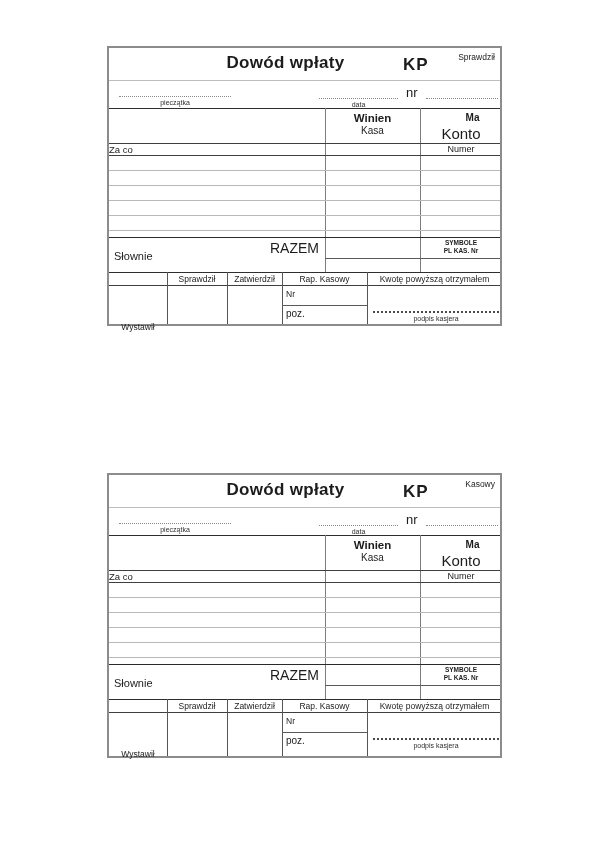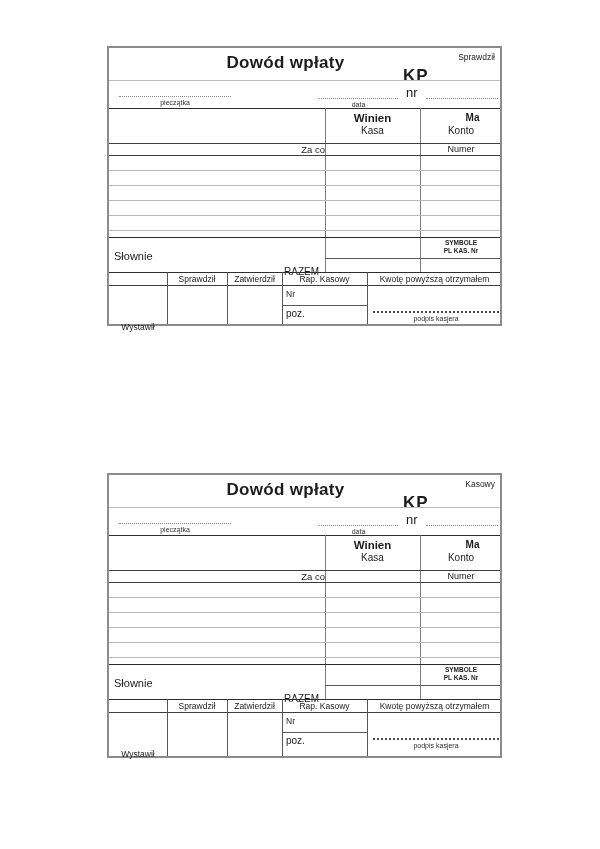--- a/index.html
+++ b/index.html
@@ -8,21 +8,21 @@
     font-family:"Liberation Sans","DejaVu Sans",sans-serif;color:#1c1c1c;
   }
   .form{
     position:absolute;left:107px;width:395px;height:280px;
     border:2px solid #8c8c8c;box-sizing:border-box;background:#ffffff;
   }
   .form *{box-sizing:border-box;}
   .abs{position:absolute;}
   
   .f-title{left:0;right:70px;top:5px;text-align:center;font-size:17px;font-weight:bold;letter-spacing:.3px;padding-left:32px;}
-  .f-kp{left:294px;top:18px;font-size:17px;font-weight:bold;letter-spacing:1px;}
+  .f-kp{left:294px;top:7px;font-size:17px;font-weight:bold;letter-spacing:1px;}
   .f-variant{right:5px;top:4px;font-size:8.5px;}
   .f-topline{left:0;right:0;top:32px;height:0;border-top:1px solid #bdbdbd;}
   
   .dotline{height:0;border-top:1px dotted #8a8a8a;}
   .sublabel{font-size:7px;color:#2e2e2e;text-align:center;}
   .f-stampline{left:10px;width:112px;top:48px;}
   .f-stamplabel{left:10px;width:112px;top:51px;}
   .f-dataline{left:210px;width:79px;top:50px;}
   .f-datalabel{left:210px;width:79px;top:53px;}
   .f-nr{left:297px;top:37px;font-size:13px;}
@@ -36,24 +36,24 @@
   .f-r1{top:122px;} .f-r2{top:137px;} .f-r3{top:152px;} .f-r4{top:167px;} .f-r5{top:182px;}
   .f-razemtop{top:189px;border-top:1px solid #2a2a2a;}
   .f-razemmid{left:216px;right:0;top:210px;height:0;border-top:1px solid #5a5a5a;}
   .vl{width:0;border-left:1px solid #7d7d7d;}
   .f-vline1{left:216px;top:60px;height:164px;}
   .f-vline2{left:311px;top:60px;height:164px;}
   
   .f-winien{left:216px;width:95px;top:64px;text-align:center;font-size:11.5px;font-weight:bold;}
   .f-kasa{left:216px;width:95px;top:77px;text-align:center;font-size:10px;}
   .f-ma{left:311px;width:105px;top:64px;text-align:center;font-size:10px;font-weight:bold;}
-  .f-konto{left:311px;width:82px;top:77px;text-align:center;font-size:10px;}
-  .f-zaco{left:0;width:216px;top:95.5px;text-align:right;font-size:9.5px;}
+  .f-konto{left:311px;width:82px;top:77px;text-align:center;font-size:15px;}
+  .f-zaco{left:0;width:216px;top:95.5px;text-align:left;font-size:9.5px;}
   .f-numer{left:311px;width:82px;top:95.5px;text-align:center;font-size:9px;}
-  .f-razem{left:110px;width:100px;top:192px;text-align:right;font-size:10px;margin-top:26px;}
+  .f-razem{left:110px;width:100px;top:192px;text-align:right;font-size:14px;}
   .f-slownie{left:5px;top:202px;font-size:11px;}
   .f-symbole{left:311px;width:82px;top:191px;text-align:center;font-size:6.5px;font-weight:bold;line-height:8px;}
   
   .f-fttop{top:224px;border-top:1px solid #2e2e2e;}
   .f-fthdrbot{top:237px;}
   .fvl{top:224px;bottom:0;width:0;border-left:1px solid #565656;}
   .f-fv1{left:58px;} .f-fv2{left:118px;} .f-fv3{left:173px;} .f-fv4{left:258px;}
   .fthdr{top:226px;font-size:8.5px;text-align:center;}
   .f-ft1{left:0;width:58px;margin-top:48px;} .f-ft2{left:58px;width:60px;} .f-ft3{left:118px;width:55px;}
   .f-ft4{left:173px;width:85px;} .f-ft5{left:258px;width:135px;}

